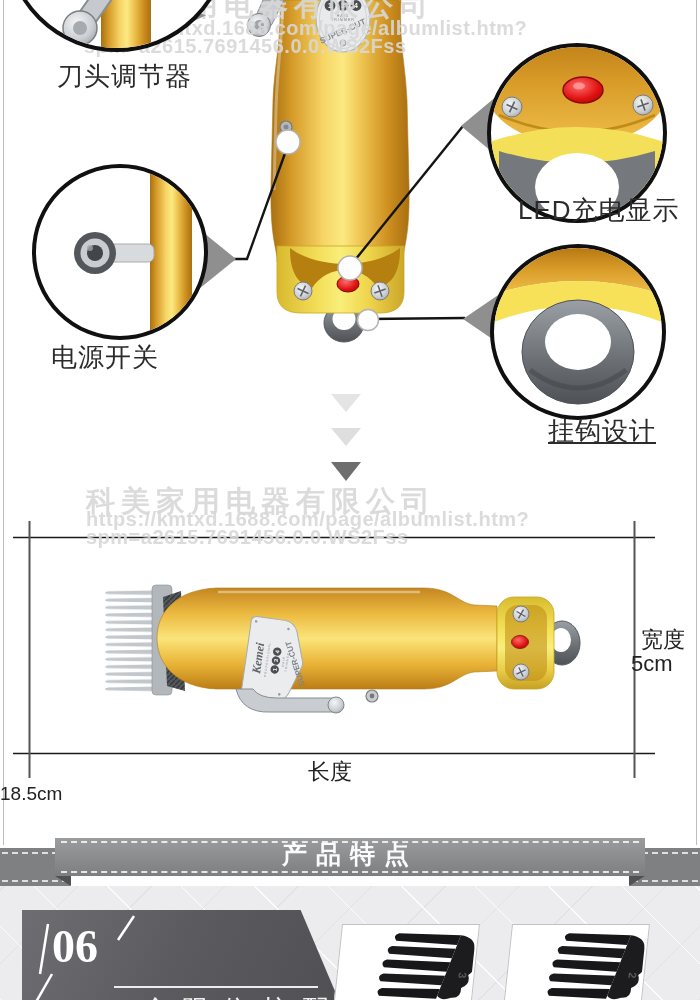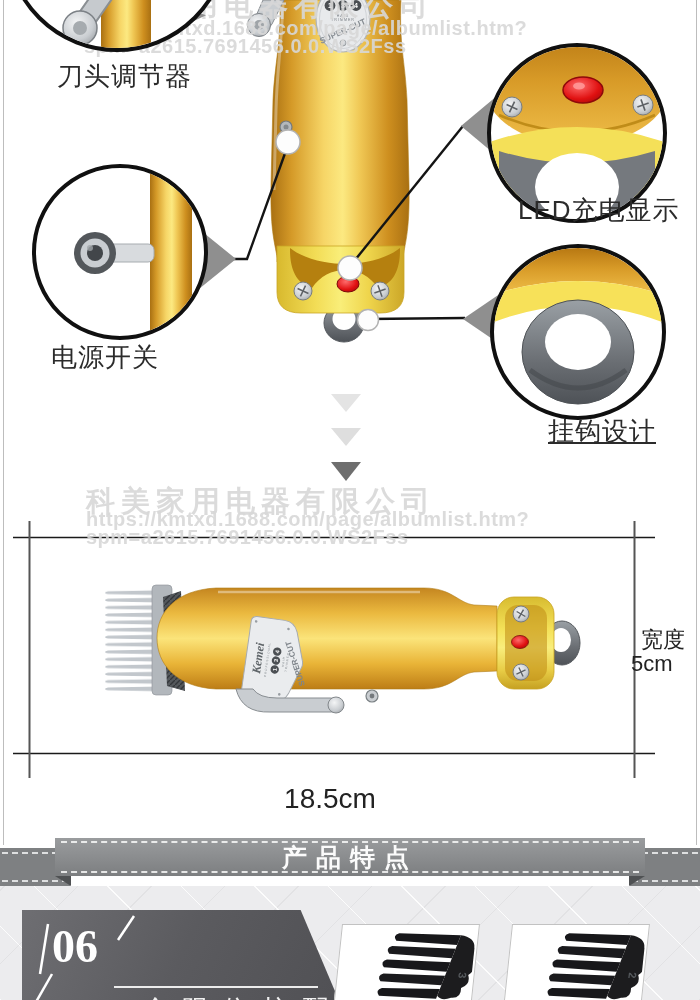--- a/index.html
+++ b/index.html
@@ -24,21 +24,21 @@
   .dim-label{position:absolute;font-size:22px;color:#222;white-space:nowrap;}
   
   #ribbon-tail-l,#ribbon-tail-r{position:absolute;top:848px;width:70px;height:38px;background:#7E8082;}
   .tail-stitch{position:absolute;left:2px;right:2px;top:4px;bottom:4px;
                border-top:2px dashed rgba(255,255,255,.75);border-bottom:2px dashed rgba(255,255,255,.75);}
   #ribbon-center{position:absolute;left:55px;top:838px;width:590px;height:38px;
                  background:linear-gradient(180deg,#9A9C9E,#7C7E80);}
   #ribbon-stitch{position:absolute;left:6px;right:6px;top:3px;bottom:3px;
                  border-top:2px dashed rgba(255,255,255,.8);border-bottom:2px dashed rgba(255,255,255,.8);}
   #ribbon-title{position:absolute;left:0;right:0;top:0;height:38px;line-height:38px;text-align:center;
-                color:#FBFBFB;font-family:Liberation Sans, sans-serif;font-weight:bold;
+                color:#FBFBFB;font-family:Liberation Mono, monospace;font-weight:bold;
                 font-size:25px;letter-spacing:9px;}
   .fold{position:absolute;top:876px;width:16px;height:10px;background:#4F5153;}
   
   #bottom-bg{position:absolute;left:0;top:886px;width:700px;height:114px;background:#ECECEE;
     background-image:repeating-linear-gradient(45deg,rgba(255,255,255,.85) 0 1px,transparent 1px 52px),
                      repeating-linear-gradient(-45deg,rgba(0,0,0,.045) 0 1px,transparent 1px 52px);}
   
   #feature-box{position:absolute;left:22px;top:910px;width:344px;height:122px;
     background:linear-gradient(115deg,#6E6E72 0%,#5B5B5F 45%,#4E4E52 100%);
     clip-path:polygon(0 0,81% 0,96% 100%,0 100%);}
@@ -329,21 +329,22 @@
   <div class="cn-label" style="left:51px;top:340px;">电源开关</div>
   <div class="cn-label" style="left:518px;top:193px;">LED充电显示</div>
   <div class="cn-label" style="left:548px;top:414px;text-decoration:underline;">挂钩设计</div>
 
   <div class="chev" style="left:331px;top:394px;border-top:18px solid #E4E4E4;"></div>
   <div class="chev" style="left:331px;top:428px;border-top:18px solid #DEDEDE;"></div>
   <div class="chev" style="left:331px;top:462px;border-top:19px solid #6E6E6E;"></div>
 
   <div class="dim-label" style="left:641px;top:625px;">宽度</div>
   <div class="dim-label" style="left:631px;top:651px;">5cm</div>
-  <div class="dim-label" style="left:0;top:783px;width:660px;text-align:center;font-size:28px;">18.5cm</div>
+  <div class="dim-label" style="left:0;top:757px;width:660px;text-align:center;">长度</div>
+  <div class="dim-label" style="left:0;top:783px;width:660px;font-size:19px;">18.5cm</div>
 
   <div id="bottom-bg"></div>
 
   <div id="ribbon-tail-l" style="left:0;">
     <div class="tail-stitch"></div>
   </div>
   <div id="ribbon-tail-r" style="left:630px;">
     <div class="tail-stitch"></div>
   </div>
   <div class="fold" style="left:55px;clip-path:polygon(0 0,100% 0,100% 100%);"></div>

